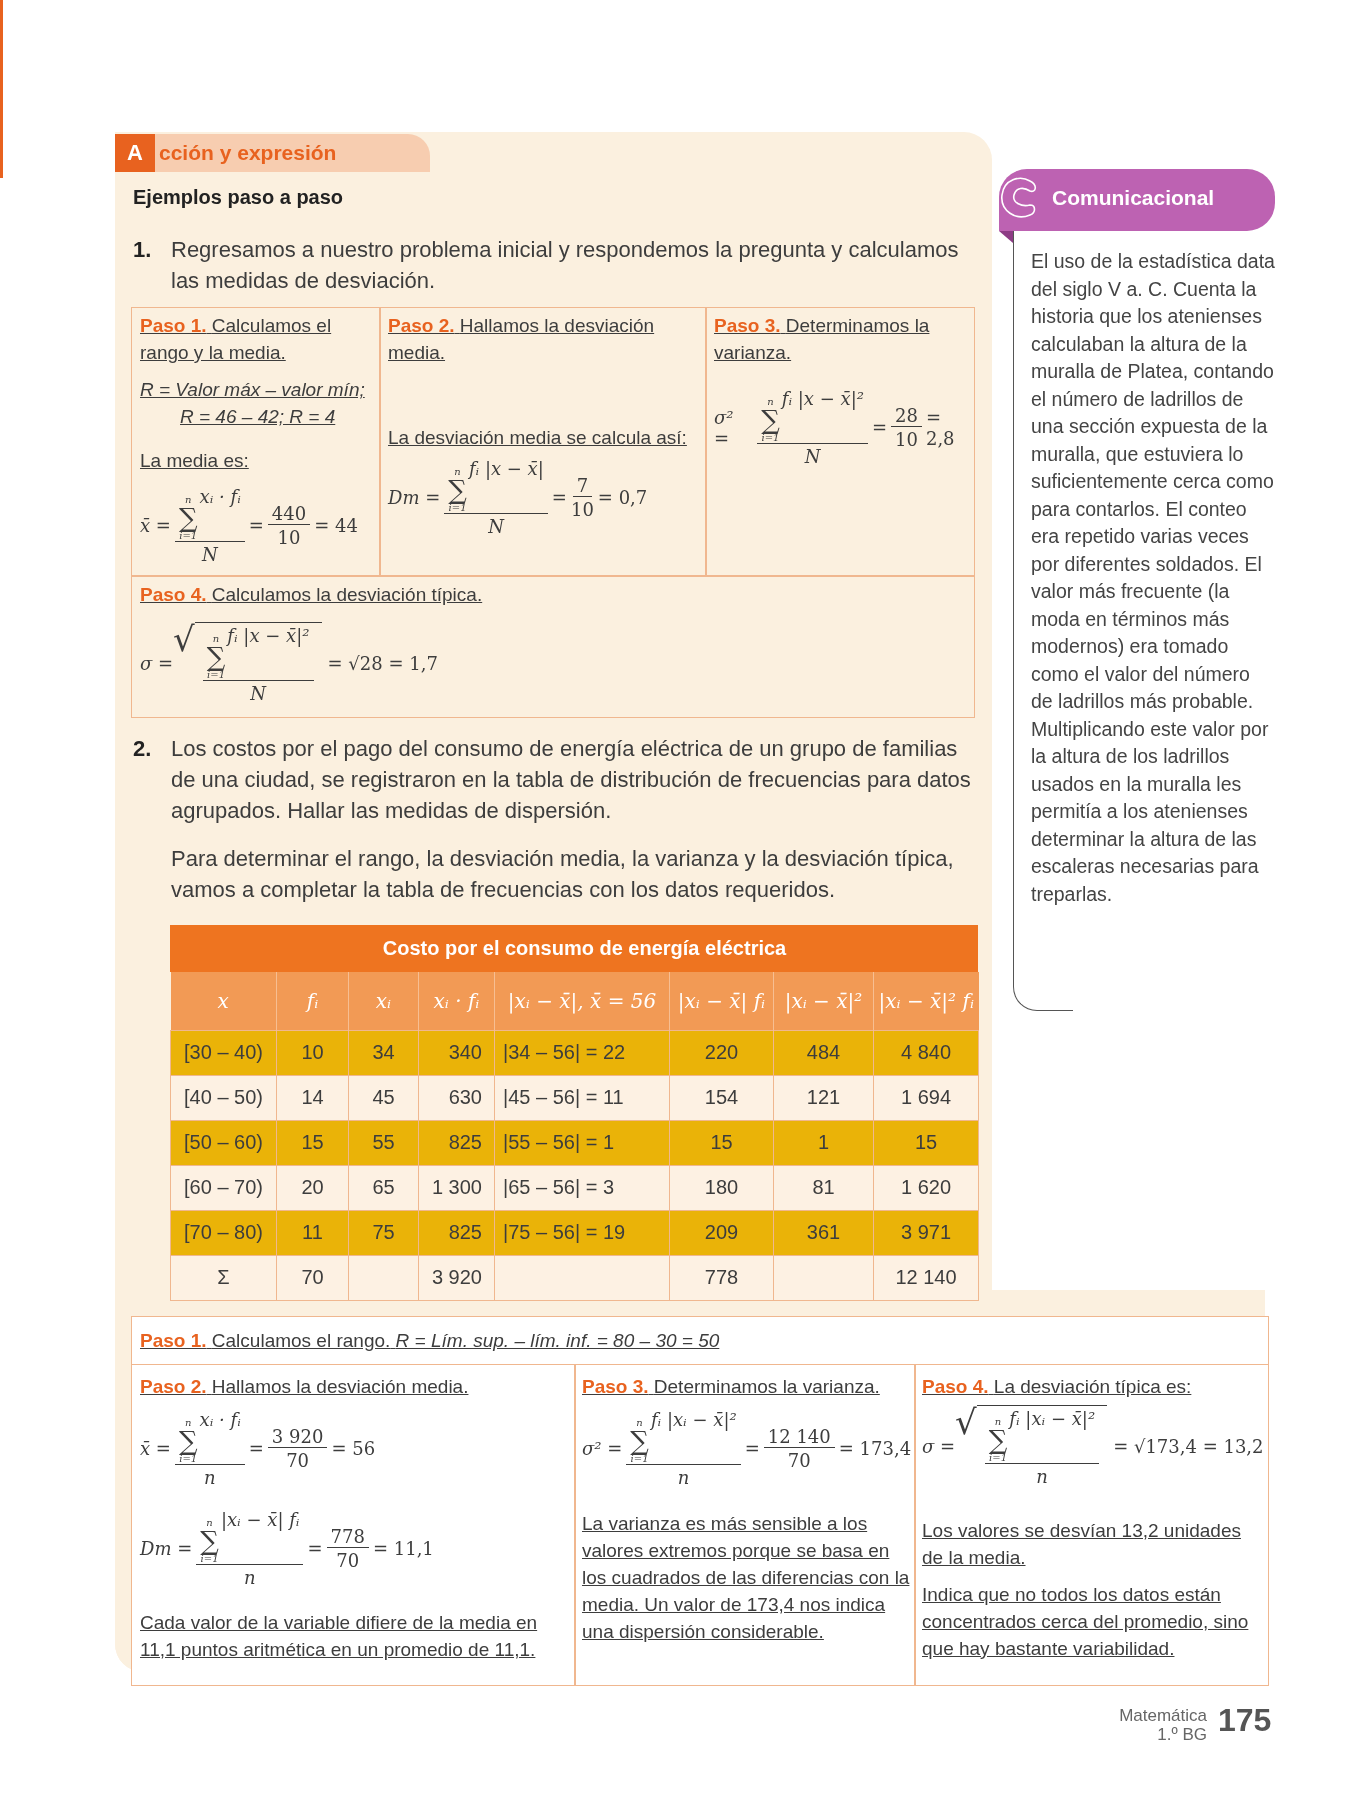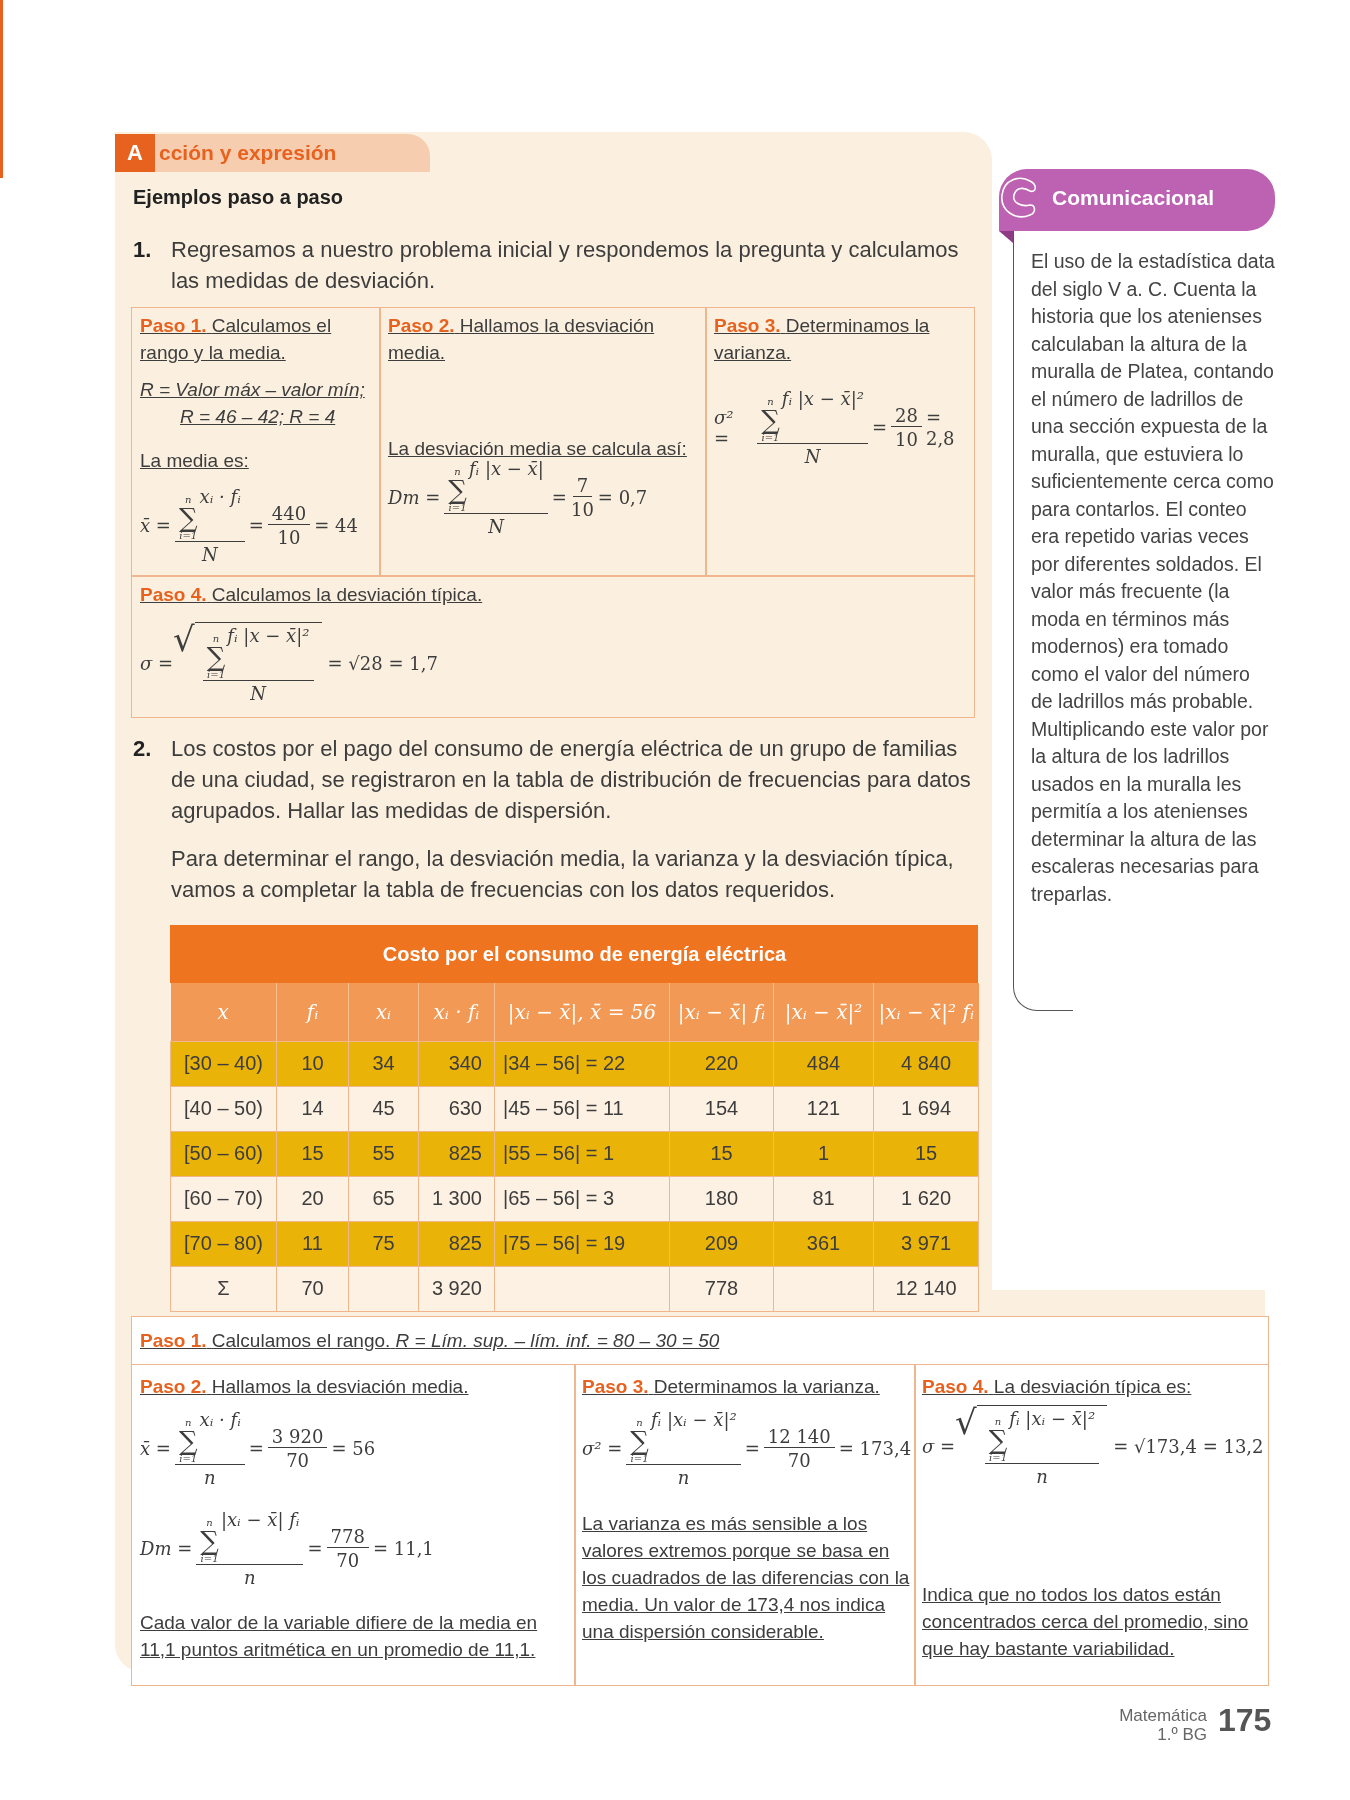--- a/index.html
+++ b/index.html
@@ -42,21 +42,21 @@
   .sqrt .under { border-top: 1.3px solid #3d3d3d; padding: 2px 4px 0; display: inline-flex; align-items: center; }
 
   .comm-head { left: 999px; top: 169px; width: 276px; height: 62px; background: #bd62b2; border-radius: 28px 28px 28px 0; }
   .comm-icon { left: 996px; top: 173px; width: 48px; height: 52px; }
   .comm-title { left: 1052px; top: 186px; font-size: 21px; font-weight: bold; color: #fff; }
   .comm-fold { left: 999px; top: 231px; width: 0; height: 0; border-top: 12px solid #8d3b85; border-left: 14px solid transparent; }
   .comm-border { left: 1013px; top: 231px; width: 60px; height: 780px; border-left: 1.5px solid #555; border-bottom: 1.5px solid #555; border-radius: 0 0 0 24px; }
   .comm-text { left: 1031px; top: 248px; width: 245px; font-size: 19.5px; line-height: 27.5px; color: #444; }
 
   .tbl { left: 170px; top: 925px; width: 808px; }
-  .tbl .title { height: 58px; background: #ee7420; color: #fff; font-weight: bold; font-size: 20px; display: flex; align-items: center; justify-content: center; padding-left: 21px; }
+  .tbl .title { height: 47px; background: #ee7420; color: #fff; font-weight: bold; font-size: 20px; display: flex; align-items: center; justify-content: center; padding-left: 21px; }
   .tbl table { width: 100%; border-collapse: collapse; table-layout: fixed; }
   .tbl th { height: 58px; background: #f29a55; color: #fff; font-weight: normal; font-style: italic; font-size: 20px; font-family: "DejaVu Serif", serif; border-left: 1px solid #f7be92; }
   .tbl th:first-child { border-left: none; }
   .tbl td { height: 45px; font-size: 20px; color: #3d3d3d; border: 1px solid #f0b78f; text-align: center; }
   .tbl tr.odd td { background: #eab308; margin-top: 44px; }
   .tbl tr.even td { background: #fdf1e3; }
   .tbl td.r { text-align: right; padding-right: 12px; }
   .tbl td.l { text-align: left; padding-left: 8px; }
 
   .bbox { left: 131px; top: 1316px; width: 1138px; height: 370px; border: 1.5px solid #f0b78f; background: #ffffff; }
@@ -113,21 +113,21 @@
         <span class="num">440</span>
         <span class="den" style="font-style:normal">10</span>
       </span>
     <span>= 44</span>
   </div>
 
   <div class="cell" style="left:256px; top:4px; width:310px;">
     <span class="paso">Paso 2.</span>
     <span>Hallamos la desviación media.</span>
   </div>
-  <div class="cell" style="left:256px; top:127px;">La desviación media se calcula así:</div>
+  <div class="cell" style="left:256px; top:116px;">La desviación media se calcula así:</div>
   <div class="formula" style="left:256px; top:150px;">
     <span class="it">Dm =</span>
     <span class="frac">
       <span class="num"><span class="sum">
             <span class="sup">n</span>
             <span class="sig">∑</span>
             <span class="sub">i=1</span>
           </span><span class="it">fᵢ |x − x̄|</span></span>
       <span class="den">N</span>
     </span>
@@ -368,20 +368,21 @@
                 <span class="sup">n</span>
                 <span class="sig">∑</span>
                 <span class="sub">i=1</span>
               </span><span class="it">fᵢ |xᵢ − x̄|²</span></span>
           <span class="den">n</span>
         </span>
       </span>
     </span>
     <span style="margin-left:6px">= √173,4 = 13,2</span>
   </div>
+  <div class="cell" style="left:790px; top:200px; width:340px;">Los valores se desvían 13,2 unidades de la media.</div>
   <div class="cell" style="left:790px; top:264px; width:340px;">Indica que no todos los datos están concentrados cerca del promedio, sino que hay bastante variabilidad.</div>
 </div>
 
 <div class="abs comm-head"></div>
 <svg class="abs comm-icon" viewBox="0 0 48 52">
   <path d="M34 8 C24 2 8 6 6 22 C4 38 20 48 34 42 C40 40 40 32 34 32 C26 34 16 30 18 22 C20 14 28 14 34 18 C40 20 42 12 34 8 Z" fill="none" stroke="#ffffff" stroke-width="1.6"></path>
 </svg>
 <div class="abs comm-title">Comunicacional</div>
 <div class="abs comm-fold"></div>
 <div class="abs comm-border"></div>

